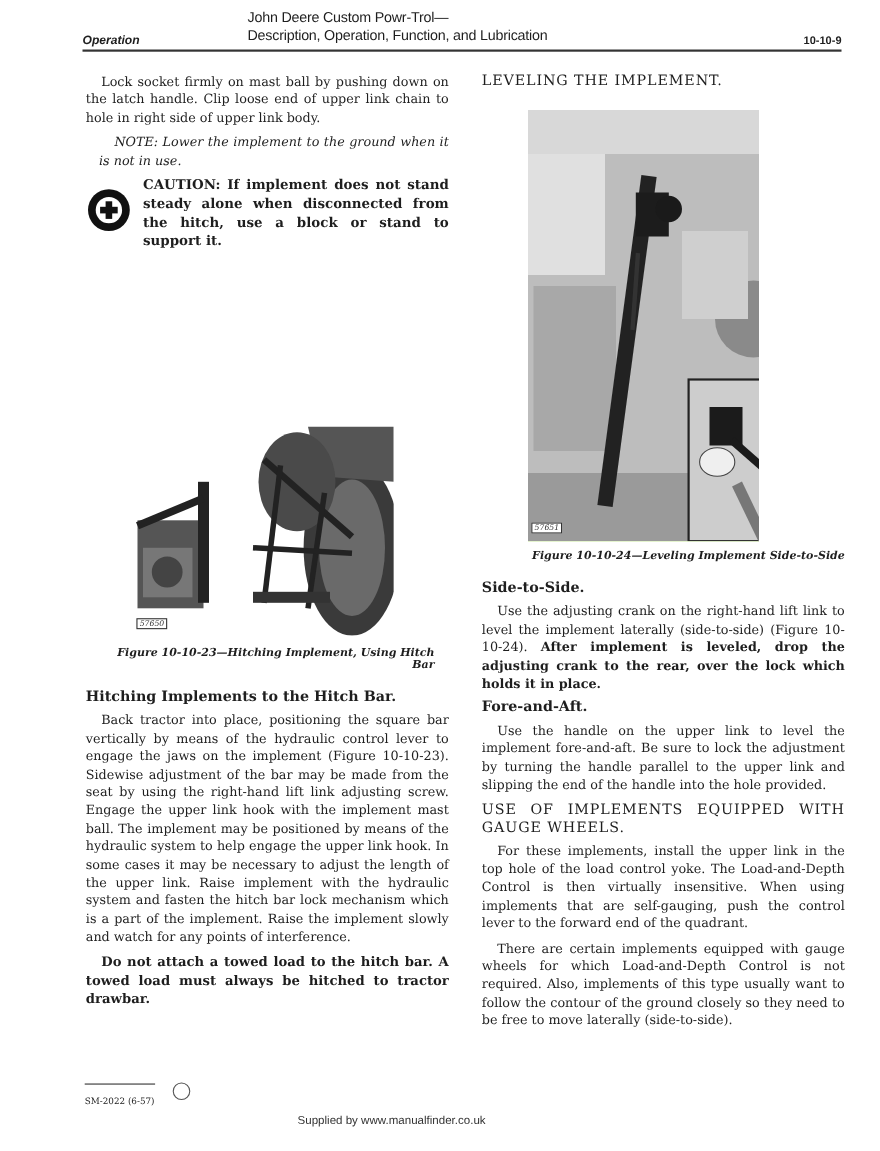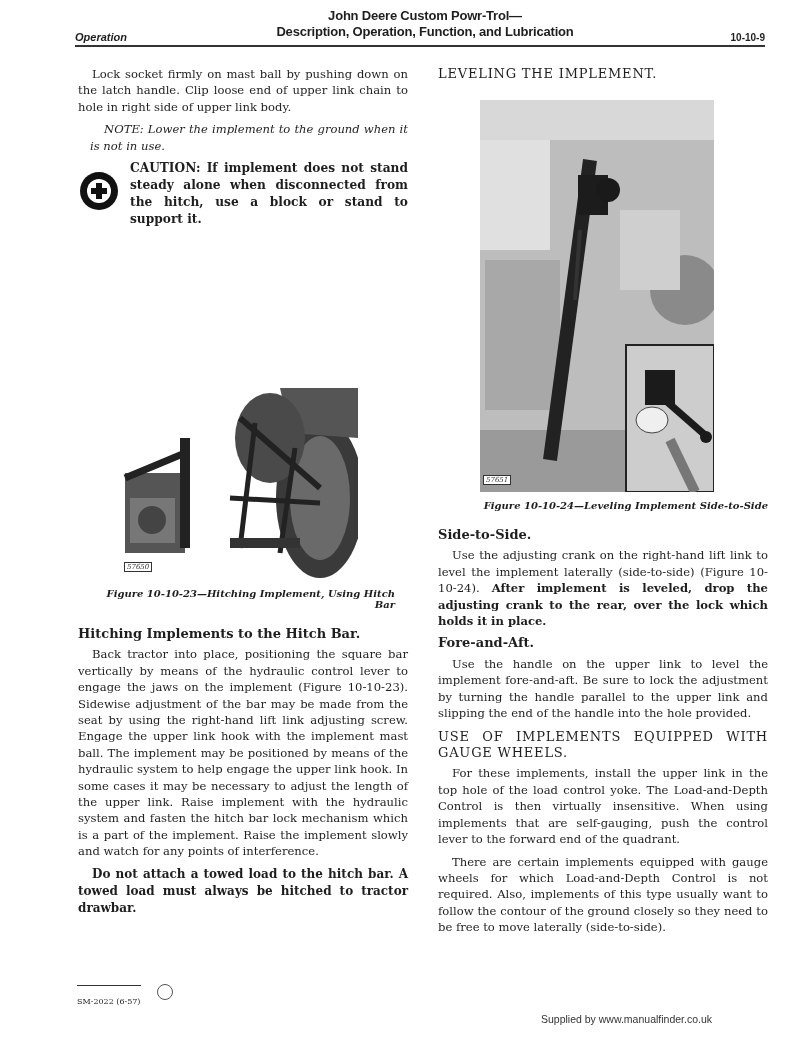--- a/index.html
+++ b/index.html
@@ -3,52 +3,52 @@
   <meta charset="utf-8">
   <style>
     html, body { margin: 0; padding: 0; background: #ffffff; }
     body { width: 800px; height: 1046px; position: relative; overflow: hidden;
            font-family: "DejaVu Serif", "Liberation Serif", serif; color: #1e1e1e; }
     .page { position: absolute; left: 0; top: 0; width: 800px; height: 1046px; }
 
     
     .hdr { position: absolute; left: 75px; top: 8px; width: 690px; height: 37px; border-bottom: 2px solid #333; }
     .hdr-left { position: absolute; left: 0; bottom: 2px; font-family: "Liberation Sans", sans-serif; font-style: italic; font-weight: bold; font-size: 11px; }
-    .hdr-center { position: absolute; left: 150px; width: 400px; top: 0; text-align: center; font-family: "Liberation Sans", sans-serif; font-weight: bold; font-size: 13px; line-height: 16px; letter-spacing: -0.2px; }
+    .hdr-center { position: absolute; left: 150px; width: 400px; top: 0; font-family: "Liberation Sans", sans-serif; font-weight: normal; font-size: 13px; line-height: 16px; letter-spacing: -0.2px; }
     .hdr-right { position: absolute; right: 0; bottom: 2px; font-family: "Liberation Sans", sans-serif; font-weight: bold; font-size: 10px; }
 
     .col { position: absolute; width: 330px; font-size: 11.6px; line-height: 16.4px; text-align: justify; }
     .col-left { left: 78px; top: 66px; }
     .col-right { left: 438px; top: 66px; width: 330px; }
     p { margin: 0 0 6px 0; }
     .ind { text-indent: 14px; }
     .note { font-style: italic; margin-left: 12px; }
     .bold { font-weight: bold; }
     .caution { position: relative; padding-left: 52px; font-weight: bold; font-size: 12.2px; line-height: 17px; text-align: justify; margin-top: 4px; }
     .caution-icon { position: absolute; left: 2px; top: 12px; width: 38px; height: 38px; border-radius: 50%; background: #111; display: flex; align-items: center; justify-content: center; }
     .caution-icon .inner { width: 24px; height: 24px; border-radius: 50%; background: #fff; display: flex; align-items: center; justify-content: center; }
     .cross { position: relative; width: 16px; height: 16px; }
     .cross::before, .cross::after { content: ""; position: absolute; background: #111; }
     .cross::before { left: 5px; top: 0; width: 6px; height: 16px; }
     .cross::after { left: 0; top: 5px; width: 16px; height: 6px; }
 
     .fig { position: absolute; background: #d9d9d9; overflow: hidden; }
     .fig1 { left: 120px; top: 378px; width: 238px; height: 200px; background: #fff; }
-    .fig2 { left: 480px; top: 100px; width: 234px; height: 392px; background: #84cc16; }
+    .fig2 { left: 480px; top: 100px; width: 210px; height: 392px; background: #84cc16; }
     .figcap { position: absolute; text-align: right; font-style: italic; font-weight: bold; font-size: 10px; line-height: 11px; font-family: "DejaVu Serif", serif; }
     .cap1 { left: 95px; top: 588px; width: 300px; }
     .cap2 { left: 438px; top: 500px; width: 330px; }
     .figno { position: absolute; font-size: 7px; font-style: italic; background: #fff; border: 1px solid #333; padding: 0 2px; color: #333; }
 
     h3 { margin: 0 0 4px 0; font-size: 13px; font-weight: bold; font-family: "DejaVu Serif", serif; }
     .caps { font-size: 13px; letter-spacing: 0.8px; font-weight: normal; margin: 0 0 4px 0; line-height: 16px; }
 
     .footer-code { position: absolute; left: 77px; top: 985px; font-size: 8px; font-weight: normal; border-top: 1px solid #333; padding-top: 11px; }
     .footer-logo { position: absolute; left: 157px; top: 984px; width: 14px; height: 14px; border: 1px solid #555; border-radius: 50%; }
-    .supplied { position: absolute; left: 0; top: 1013px; width: 712px; text-align: right; font-family: "Liberation Sans", sans-serif; font-size: 10.5px; color: #333; }
+    .supplied { position: absolute; left: 0; top: 1013px; width: 712px; text-align: center; font-family: "Liberation Sans", sans-serif; font-size: 10.5px; color: #333; }
   </style>
 </head>
 <body>
 
 <div class="page">
 
   <div class="hdr">
     <div class="hdr-left">Operation</div>
     <div class="hdr-center">
       <div>John Deere Custom Powr-Trol—</div>

